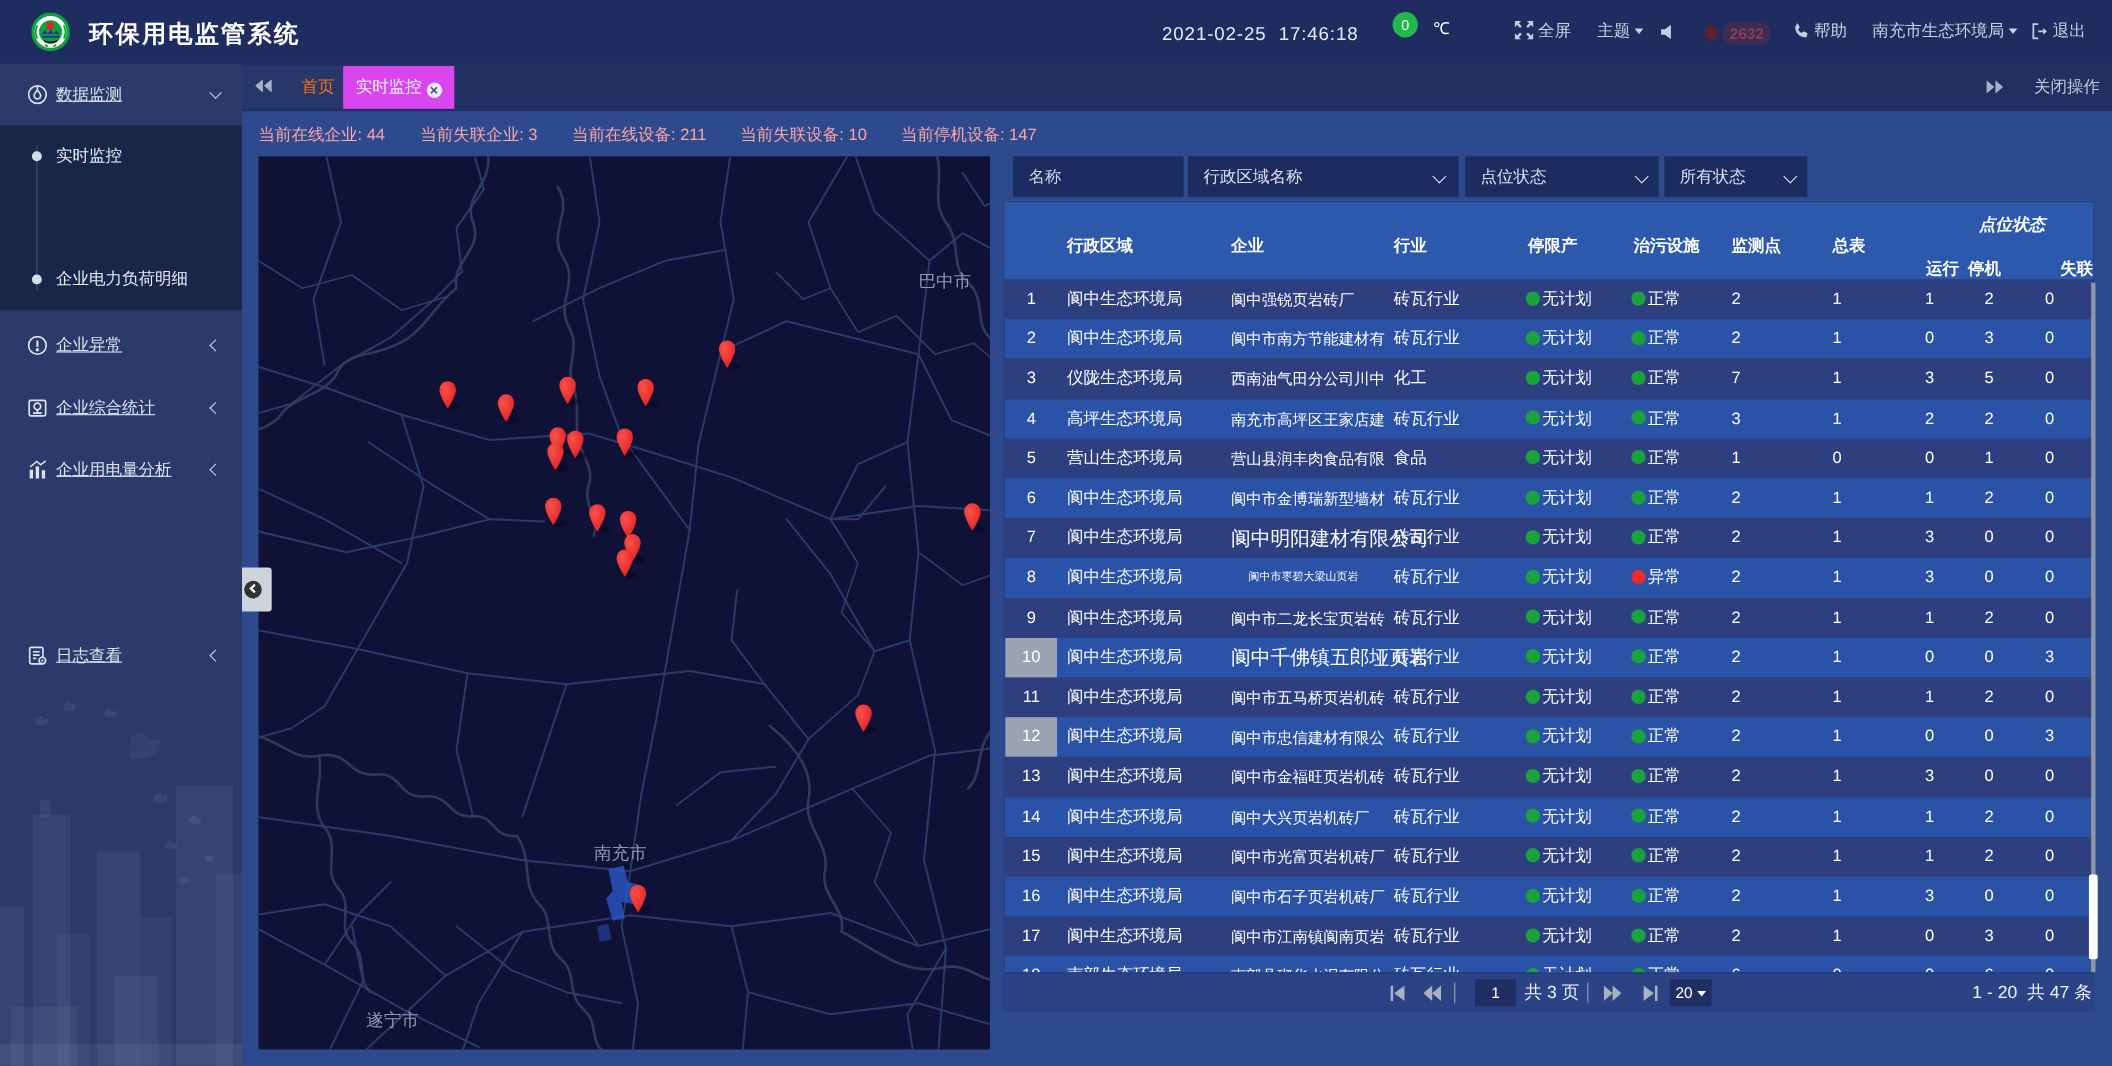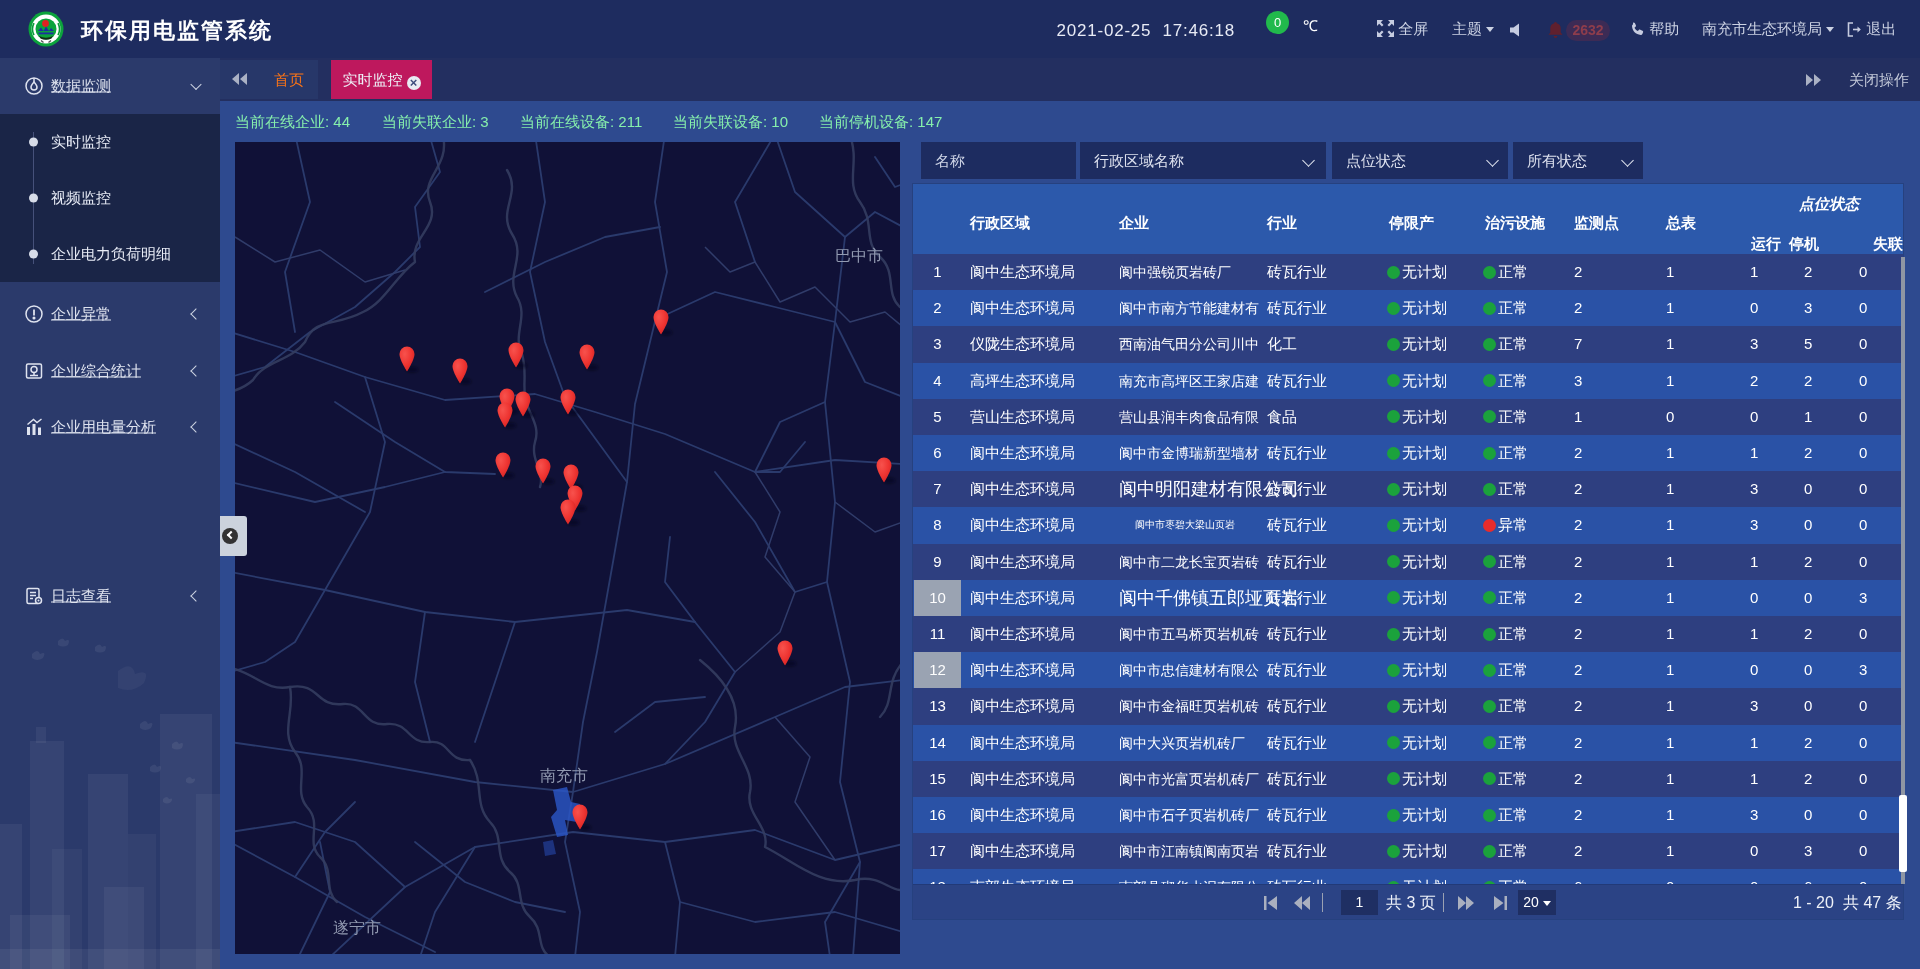--- a/index.html
+++ b/index.html
@@ -26,26 +26,26 @@
 #submenu{position:absolute;left:0;top:56px;width:220px;height:168px;background:#1a2547;}
 #submenu .line{position:absolute;left:33px;top:18px;bottom:18px;width:1px;background:#46517a;}
 .smi{position:absolute;left:0;width:220px;height:56px;color:#e8ecf6;font-size:15px;}
 .smi .txt{position:absolute;left:51px;top:50%;transform:translateY(-50%);}
 .smi .dotm{position:absolute;left:29px;top:50%;transform:translateY(-50%);width:9px;height:9px;border-radius:50%;background:#d7dce8;}
 
 #tabbar{position:absolute;left:220px;top:58px;width:1700px;height:43px;background:#232f60;z-index:25;}
 .tabbox{position:absolute;left:0;top:2px;width:40px;height:39px;background:#273769;text-align:center;line-height:39px;}
 .tab{position:absolute;top:2px;height:39px;line-height:39px;font-size:15px;color:#f97316;text-align:center;}
 .tab.t1{left:40px;width:58px;background:#273769;}
-.tab.t2{left:111px;width:101px;background:#be185d;color:#eef1f8;}
+.tab.t2{left:92px;width:101px;background:#d946ef;color:#eef1f8;}
 .xcirc{display:inline-block;width:14px;height:14px;border-radius:50%;background:#e8ebf3;color:#3c4b7c;font-size:13px;line-height:13px;font-weight:bold;vertical-align:-2px;margin-left:4px;text-align:center;}
 #tabbar .rt{position:absolute;right:11px;top:0;height:43px;line-height:43px;color:#c3c9d9;font-size:15px;}
 
 #stats{position:absolute;left:220px;top:101px;width:1700px;height:41px;background:#2e4a8f;z-index:10;}
-#stats span{position:absolute;top:12px;font-size:15px;color:#86efac;}
+#stats span{position:absolute;top:12px;font-size:15px;color:#fca5a5;}
 
 #map{position:absolute;left:235px;top:142px;width:665px;height:812px;background:#101137;z-index:5;}
 .mlab{fill:#929ab1;font-size:16px;font-family:"Liberation Sans",sans-serif;}
 #collapse{position:absolute;left:220px;top:516px;width:27px;height:40px;background:#ccd3dd;z-index:15;border-radius:0 3px 3px 0;}
 #collapse .cc{position:absolute;left:2px;top:12px;width:16px;height:16px;border-radius:50%;background:#333;color:#fff;}
 #collapse .cc b{position:absolute;left:6px;top:4px;width:6px;height:6px;border-left:2px solid #fff;border-bottom:2px solid #fff;transform:rotate(45deg);}
 
 .fin{position:absolute;top:142px;height:37px;background:#1d2c60;color:#dde1ee;font-size:15px;line-height:37px;padding-left:14px;z-index:6;}
 .fchev{position:absolute;top:156px;width:10px;height:10px;z-index:7;}
 .fchev:after{content:"";position:absolute;left:0;top:0;width:8px;height:8px;border-left:1.7px solid #e6e9f2;border-bottom:1.7px solid #e6e9f2;transform:rotate(-45deg);}
@@ -135,24 +135,20 @@
         <path d="M9 5 c2 2.2 3 3.5 3 5 a3 3 0 1 1 -6 0 c0-1.5 1-2.8 3-5 Z"></path>
     </svg>
     <span class="txt">数据监测</span>
       <i class="chev down"></i>
   </div>
   <div id="submenu">
     <div class="line"></div>
     <div class="smi" style="top:0">
         <i class="dotm"></i>
         <span class="txt">实时监控</span>
-      </div>
-    <div class="smi" style="top:56px">
-        <i class="dotm"></i>
-        <span class="txt">视频监控</span>
       </div>
     <div class="smi" style="top:112px">
         <i class="dotm"></i>
         <span class="txt">企业电力负荷明细</span>
       </div>
   </div>
   <div class="mi" style="top:228px">
     <svg class="ic" viewBox="0 0 18 18" fill="none" stroke="#dfe3ef" stroke-width="1.5">
       <circle cx="9" cy="9" r="8"></circle>
         <path d="M9 4.5 v6" stroke-width="1.8"></path>

